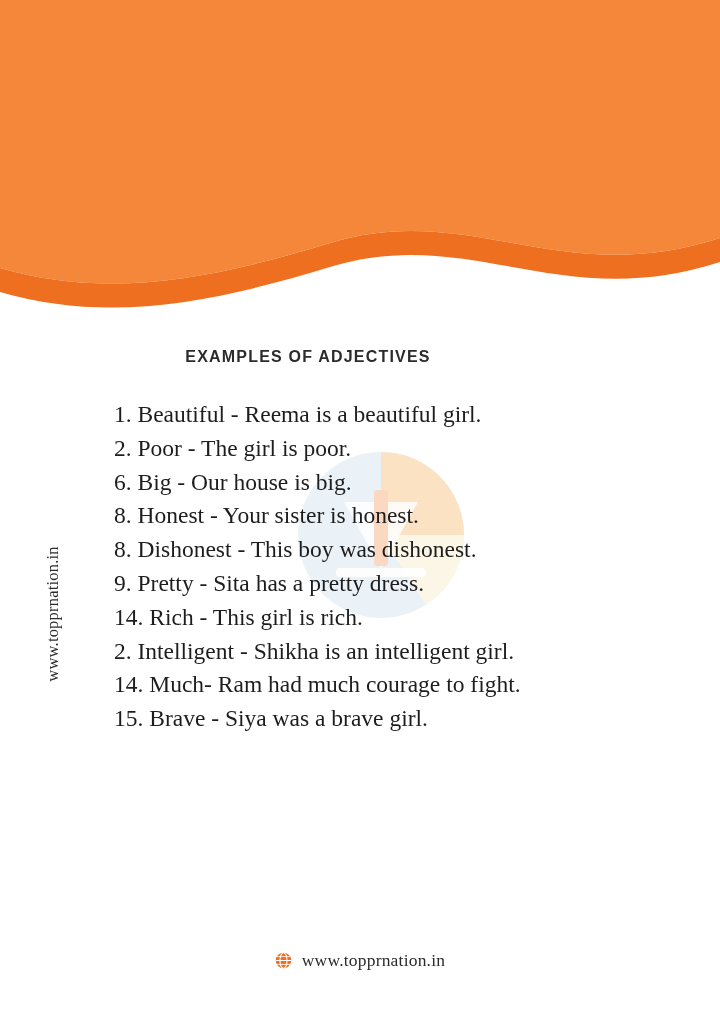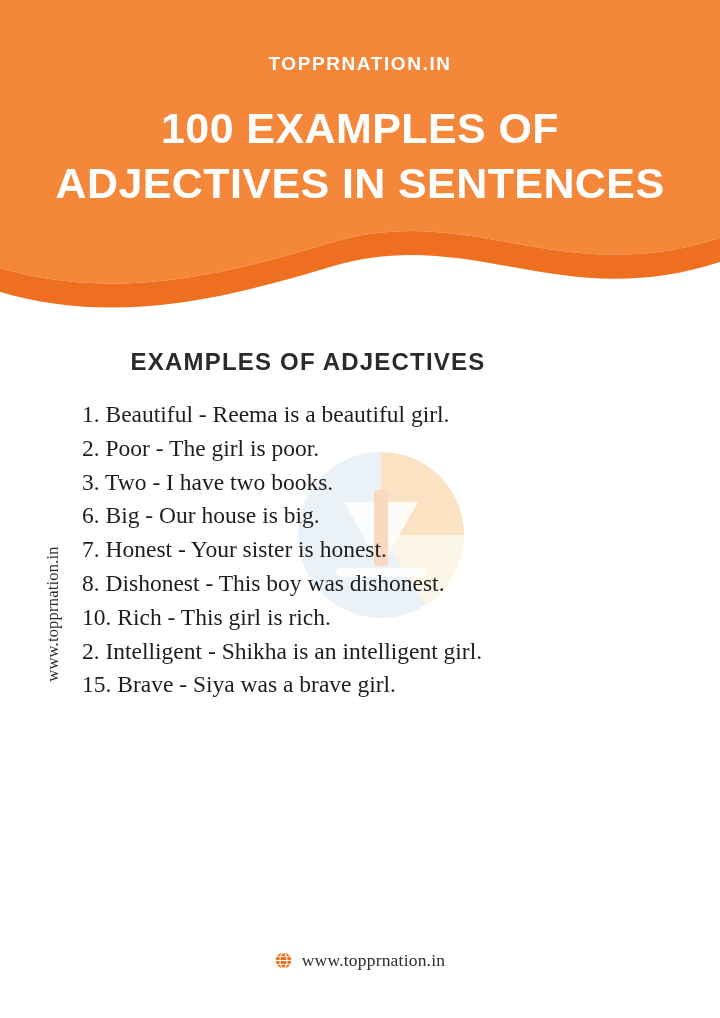--- a/index.html
+++ b/index.html
@@ -67,21 +67,21 @@
     padding: 0 14px;
   }
 
   
   .section-heading {
     position: absolute;
     top: 348px;
     left: 0;
     width: 616px;
     text-align: center;
-    font-size: 24px;
+    font-size: 16px;
     font-weight: bold;
     letter-spacing: 1.2px;
     color: #2b2b2b;
     font-family: "Liberation Sans", sans-serif;
   }
 
   .watermark-logo {
     position: absolute;
     left: 296px;
     top: 450px;
@@ -96,21 +96,21 @@
     left: 0;
     top: 398px;
     width: 720px;
     z-index: 2;
   }
   .list-item {
     font-family: "Liberation Serif", serif;
     font-size: 23.5px;
     line-height: 33.8px;
     color: #1d1d1d;
-    padding-left: 82px;
+    padding-left: 114px;
     white-space: nowrap;
   }
 
   .side-url {
     position: absolute;
     left: -47px;
     top: 604px;
     width: 200px;
     text-align: center;
     transform: rotate(-90deg);
@@ -146,51 +146,45 @@
 </head>
 <body>
 
 <div class="page">
 
   <div class="header-wrap">
     <svg class="header-svg" width="720" height="320" viewBox="0 0 720 320">
       <path d="M0,0 L720,0 L720,238 C560,290 470,200 330,243 C215,278 110,300 0,268 Z" fill="#F5873B"></path>
       <path d="M0,268 C110,300 215,278 330,243 C470,200 560,290 720,238 L720,262 C560,314 470,224 330,267 C215,302 110,324 0,292 Z" fill="#EE6F1F"></path>
     </svg>
-    <div class="header-content">
-      <div class="brand">TOPPRNATION.IN</div>
-      <div class="title">
-        <div>100 EXAMPLES OF</div>
-        <div>ADJECTIVES IN SENTENCES</div>
-      </div>
-    </div>
   </div>
 
   <div class="section-heading">EXAMPLES OF ADJECTIVES</div>
 
   <svg class="watermark-logo" viewBox="0 0 170 170">
     <circle cx="85" cy="85" r="83" fill="#bcd6ea"></circle>
     <path d="M85,2 A83,83 0 0,1 168,85 L85,85 Z" fill="#f2a03c"></path>
     <path d="M168,85 A83,83 0 0,1 130,155 L85,85 Z" fill="#f6e2b0"></path>
     <path d="M48,52 h74 l-37,66 z" fill="#ffffff" opacity="0.85"></path>
     <rect x="78" y="40" width="14" height="76" rx="3" fill="#ef7f36"></rect>
     <rect x="40" y="118" width="90" height="9" rx="4" fill="#ffffff" opacity="0.9"></rect>
   </svg>
 
   <div class="side-url">www.topprnation.in</div>
 
   <div class="list">
     <div class="list-item">1. Beautiful - Reema is a beautiful girl.</div>
     <div class="list-item">2. Poor - The girl is poor.</div>
-    <div class="list-item">3. Two - I have two books.</div>
     <div class="list-item">6. Big - Our house is big.</div>
-    <div class="list-item">7. Honest - Your sister is honest.</div>
+    <div class="list-item">8. Honest - Your sister is honest.</div>
     <div class="list-item">8. Dishonest - This boy was dishonest.</div>
-    <div class="list-item">10. Rich - This girl is rich.</div>
+    <div class="list-item">9. Pretty - Sita has a pretty dress.</div>
+    <div class="list-item">14. Rich - This girl is rich.</div>
     <div class="list-item">2. Intelligent - Shikha is an intelligent girl.</div>
+    <div class="list-item">14. Much- Ram had much courage to fight.</div>
     <div class="list-item">15. Brave - Siya was a brave girl.</div>
   </div>
 
   <div class="footer">
     <svg class="globe-icon" viewBox="0 0 24 24">
       <circle cx="12" cy="12" r="11" fill="#EE6F1F"></circle>
       <ellipse cx="12" cy="12" rx="5" ry="11" fill="none" stroke="#ffffff" stroke-width="1.5"></ellipse>
       <line x1="1" y1="12" x2="23" y2="12" stroke="#ffffff" stroke-width="1.5"></line>
       <line x1="3" y1="6.5" x2="21" y2="6.5" stroke="#ffffff" stroke-width="1.2"></line>
       <line x1="3" y1="17.5" x2="21" y2="17.5" stroke="#ffffff" stroke-width="1.2"></line>

